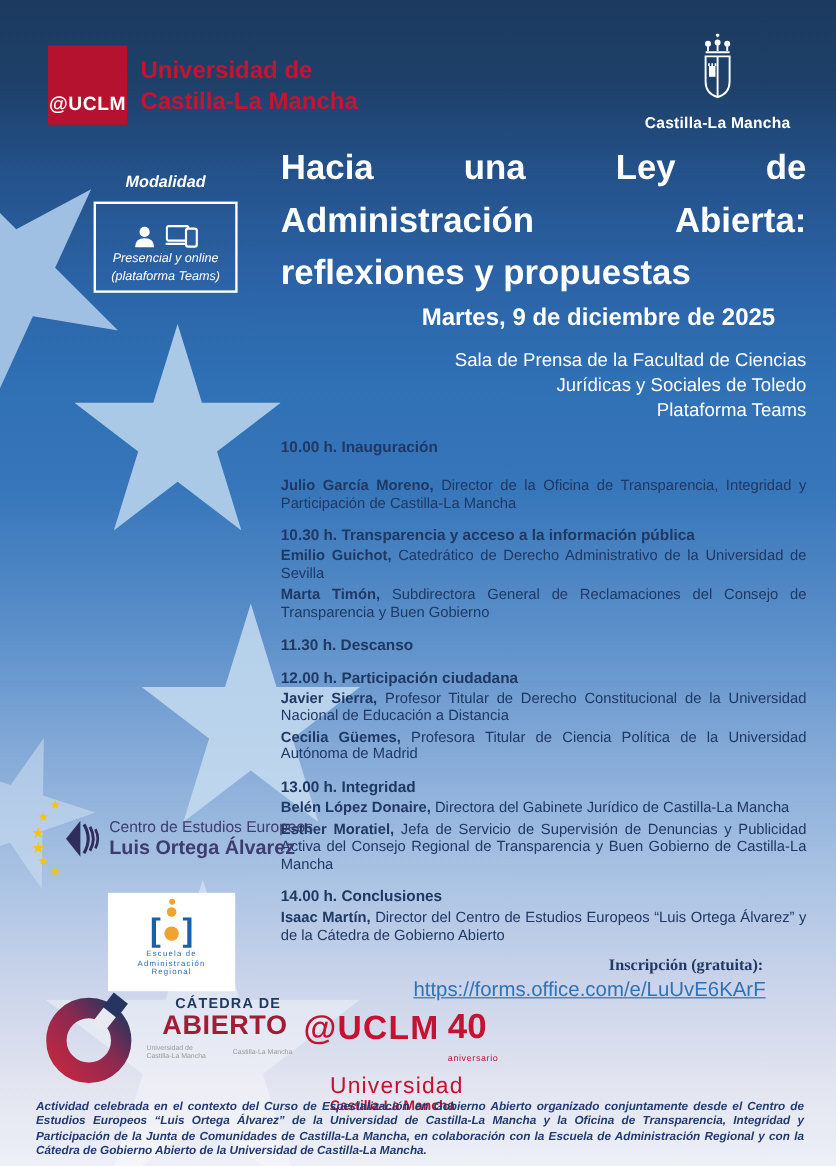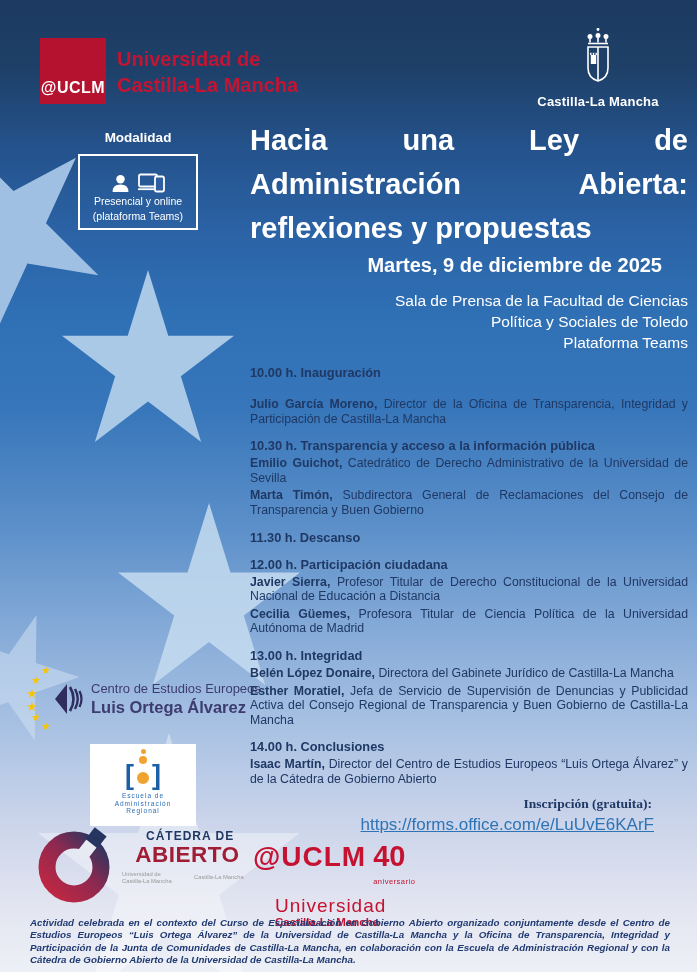--- a/index.html
+++ b/index.html
@@ -22,27 +22,27 @@
   .star3{left:118px;top:503px;width:182px;height:182px;background:#c6dcf0;opacity:.85;}
   .star4{left:-42px;top:612px;width:120px;height:120px;background:#cfe0f2;opacity:.55;transform:rotate(18deg);}
   .star5{left:38px;top:733px;width:262px;height:262px;background:#ffffff;opacity:.38;}
   
   .uclm-logo{position:absolute;left:40px;top:38px;display:flex;align-items:flex-start;}
   .uclm-square{width:66px;height:66px;background:#b5122f;color:#fff;display:flex;align-items:flex-end;justify-content:center;padding-bottom:7px;font-weight:bold;font-size:16px;letter-spacing:.5px;}
   .uclm-name{margin-left:11px;color:#c41432;font-weight:bold;font-size:20px;line-height:26px;padding-top:8px;}
   .jccm-logo{position:absolute;left:536px;top:28px;width:124px;text-align:center;}
   .jccm-caption{color:#fff;font-weight:bold;font-size:13px;margin-top:4px;letter-spacing:.2px;}
   
-  .modalidad{position:absolute;left:78px;top:130px;width:120px;text-align:center;color:#fff;}
+  .modalidad{position:absolute;left:78px;top:144px;width:120px;text-align:center;color:#fff;font-style:italic;}
   .modalidad-label{font-weight:bold;font-size:13.5px;}
   .modalidad-box{margin-top:9px;border:2px solid #fff;padding:7px 12px 6px;}
   .modalidad-icons{display:flex;justify-content:center;align-items:flex-end;gap:8px;height:30px;}
   .modalidad-box p{margin:2px 0 0;font-size:10.5px;line-height:12.5px;}
   
-  .main{position:absolute;left:250px;top:118px;width:438px;}
+  .main{position:absolute;left:234px;top:118px;width:438px;}
   .title-line{color:#fff;font-weight:bold;font-size:29px;line-height:44px;text-align:justify;text-align-last:justify;}
   .title-line.last{text-align-last:left;}
   .event-date{color:#fff;font-weight:bold;font-size:20px;text-align:right;padding-right:26px;margin-top:4px;}
   .venue{color:#fff;font-size:15.5px;line-height:21px;text-align:right;margin-top:13px;}
   .venue .mode{font-weight:bold;font-style:italic;}
   .program{margin-top:8px;color:#1f3864;font-size:12.3px;line-height:14.6px;text-align:justify;}
   .program h3{font-size:12.8px;line-height:15px;margin:12px 0 0;text-align:left;}
   .speaker{margin:3px 0 0;}
   .speaker.gap{margin-top:17px;}
   .sp-name{font-weight:bold;}
@@ -144,21 +144,21 @@
   <div class="main">
     <h1 style="margin:0;">
       <div class="title-line">Hacia una Ley de</div>
       <div class="title-line">Administración Abierta:</div>
       <div class="title-line last">reflexiones y propuestas</div>
     </h1>
     <div class="event-date">Martes, 9 de diciembre de 2025</div>
 
     <div class="venue">
       <div>Sala de Prensa de la Facultad de Ciencias</div>
-      <div>Política y Sociales de Toledo</div>
+      <div>Jurídicas y Sociales de Toledo</div>
       <div>Plataforma Teams</div>
     </div>
 
     <div class="program">
 
       <div class="session">
         <h3>10.00 h. Inauguración</h3>
         <p class="speaker gap"><span class="sp-name">Julio García Moreno,</span> <span>Director de la Oficina de Transparencia, Integridad y Participación de Castilla-La Mancha</span></p>
       </div>
 

